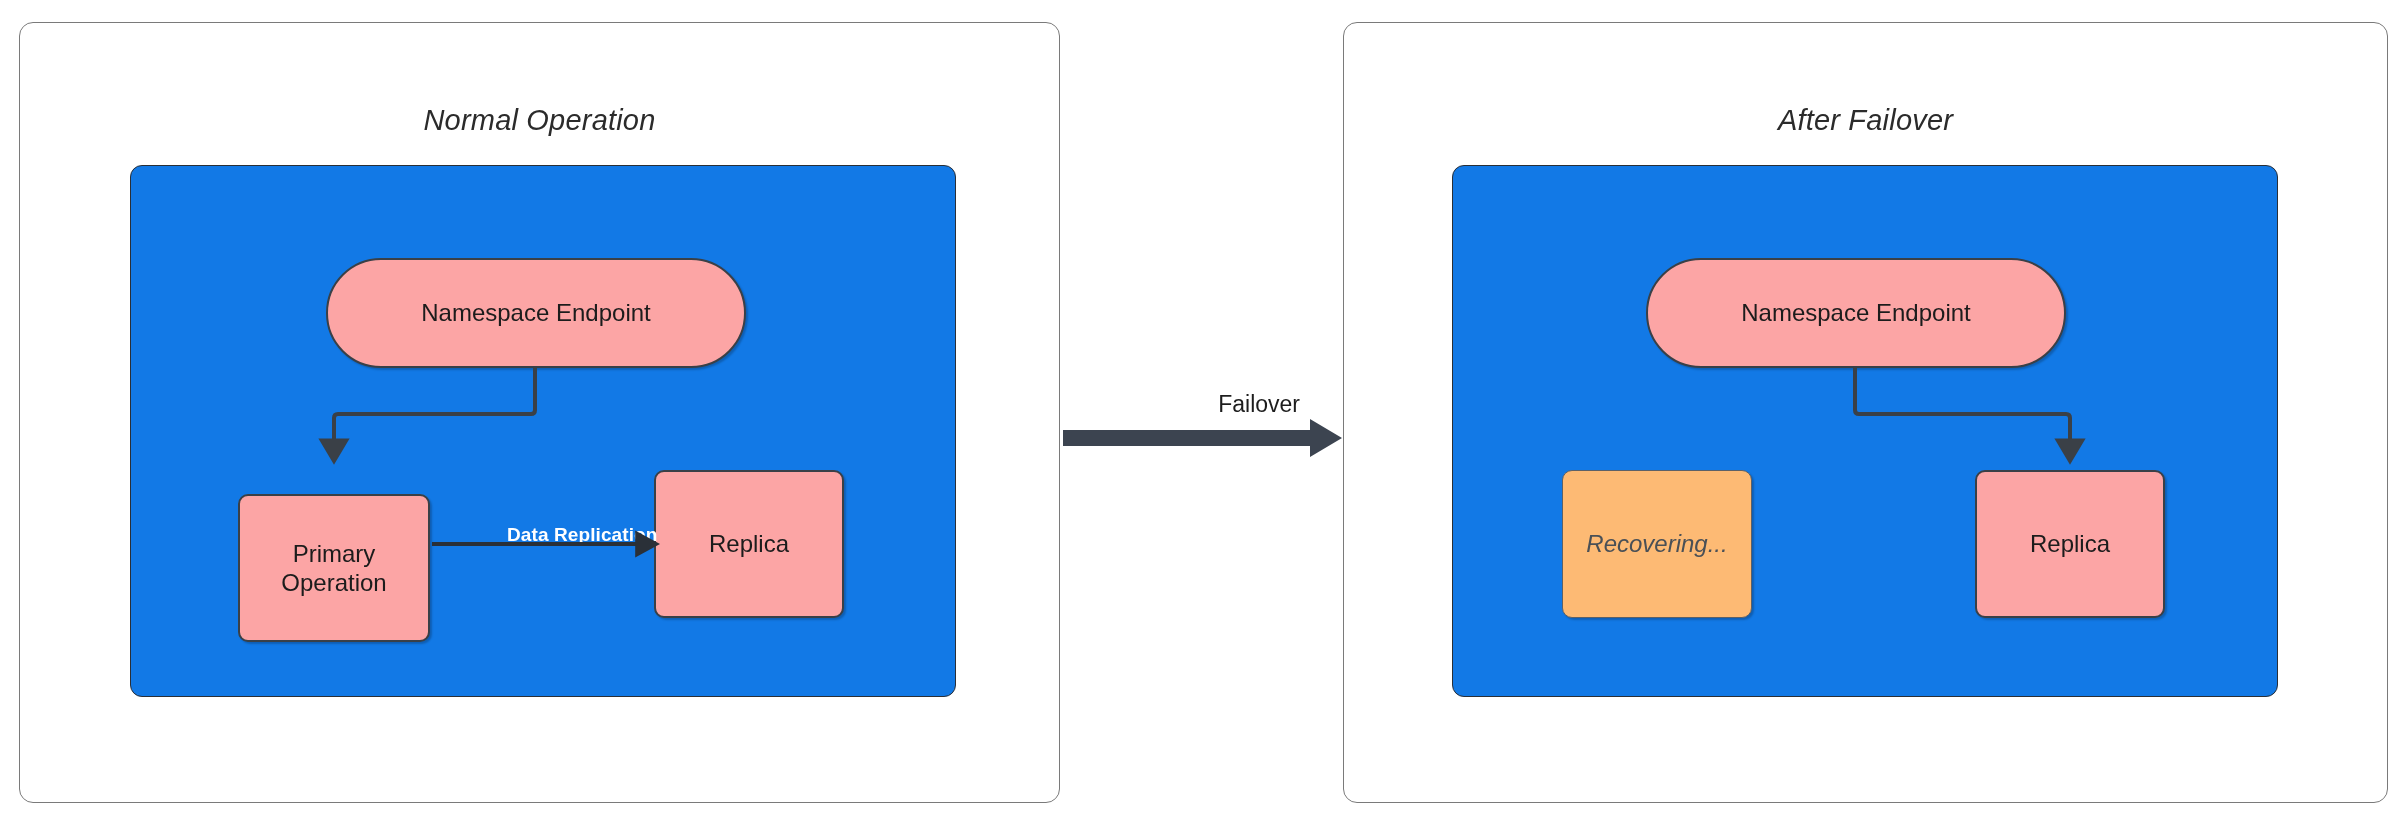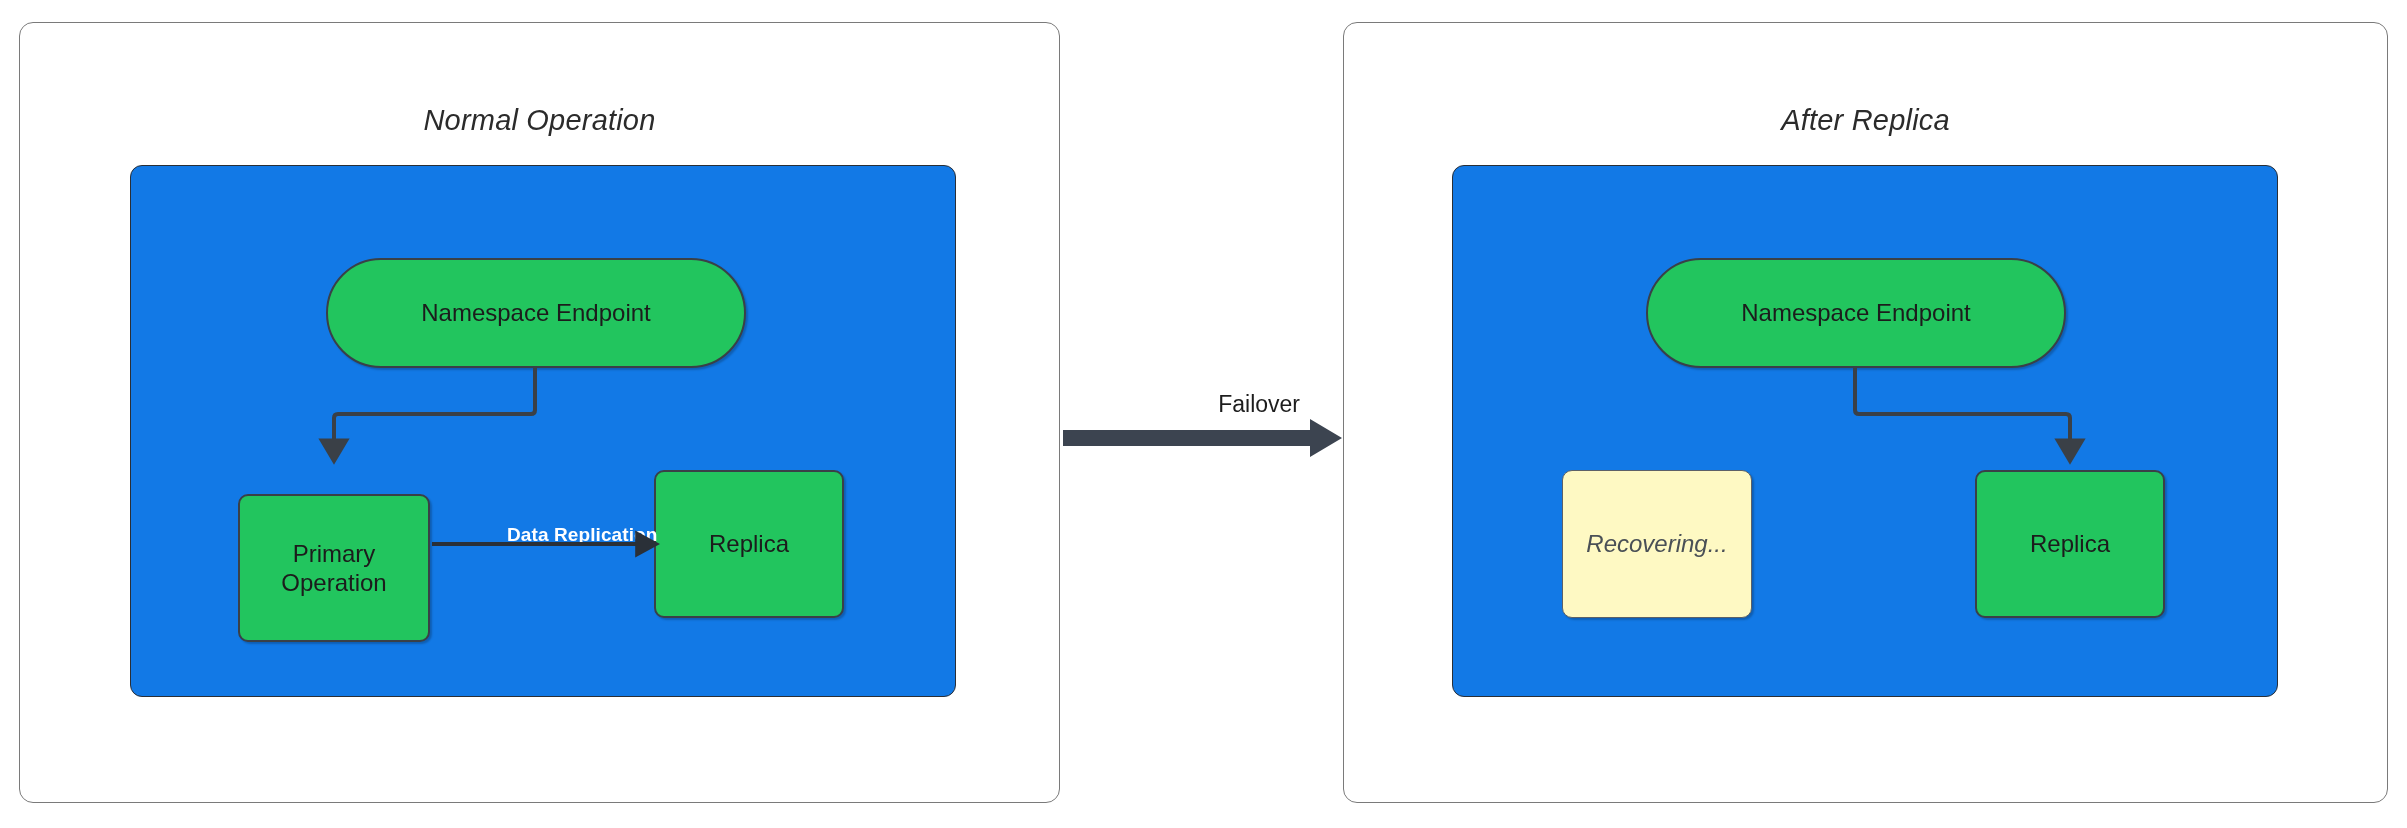--- a/index.html
+++ b/index.html
@@ -61,31 +61,31 @@
   #blue-right { left: 1452px; top: 165px; width: 826px; height: 532px; }
 
   
   .node {
     position: absolute;
     box-sizing: border-box;
     display: flex;
     align-items: center;
     justify-content: center;
     text-align: center;
-    background: #22c55e;
+    background: #fca5a5;
     border: 2px solid #3a4047;
     color: #1c1c1c;
     font-size: 24px;
     line-height: 1.22;
     box-shadow: 2px 2px 2px rgba(0,0,0,0.22);
   }
   .node.pill   { border-radius: 999px; }
   .node.boxed  { border-radius: 10px; }
   .node.muted {
-    background: #fef9c3;
+    background: #fdba74;
     border: 1.6px solid #5c6168;
     color: #4a5056;
     font-style: italic;
   }
 
   
   #node-endpoint-left  { left: 326px; top: 258px; width: 420px; height: 110px; }
   #node-primary        { left: 238px; top: 494px; width: 192px; height: 148px; }
   #node-replica-left   { left: 654px; top: 470px; width: 190px; height: 148px; }
 
@@ -142,21 +142,21 @@
       <span>Primary</span><br>
       <span>Operation</span>
     </span>
   </div>
 
   <div class="node boxed" id="node-replica-left">Replica</div>
 
   <div class="edge-label" id="label-data-replication">Data Replication</div>
 
   <div class="panel" id="panel-right">
-    <div class="panel-title">After Replica</div>
+    <div class="panel-title">After Failover</div>
   </div>
 
   <div class="blue-zone" id="blue-right"></div>
 
   <div class="node pill" id="node-endpoint-right">Namespace Endpoint</div>
 
   <div class="node boxed muted" id="node-recovering">Recovering...</div>
 
   <div class="node boxed" id="node-replica-right">Replica</div>
 

